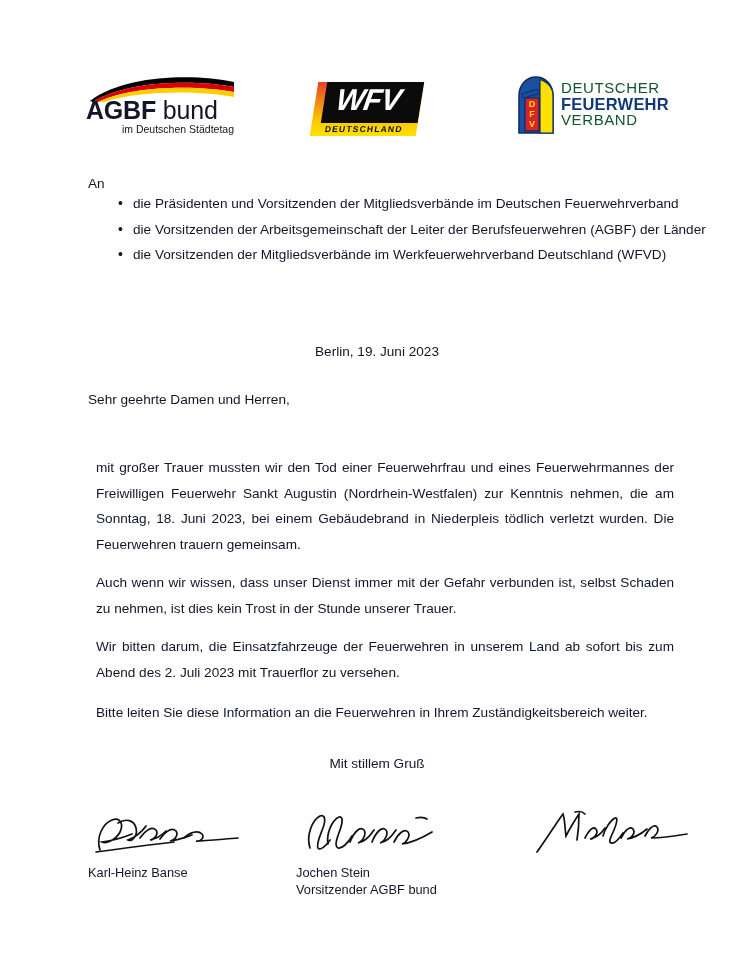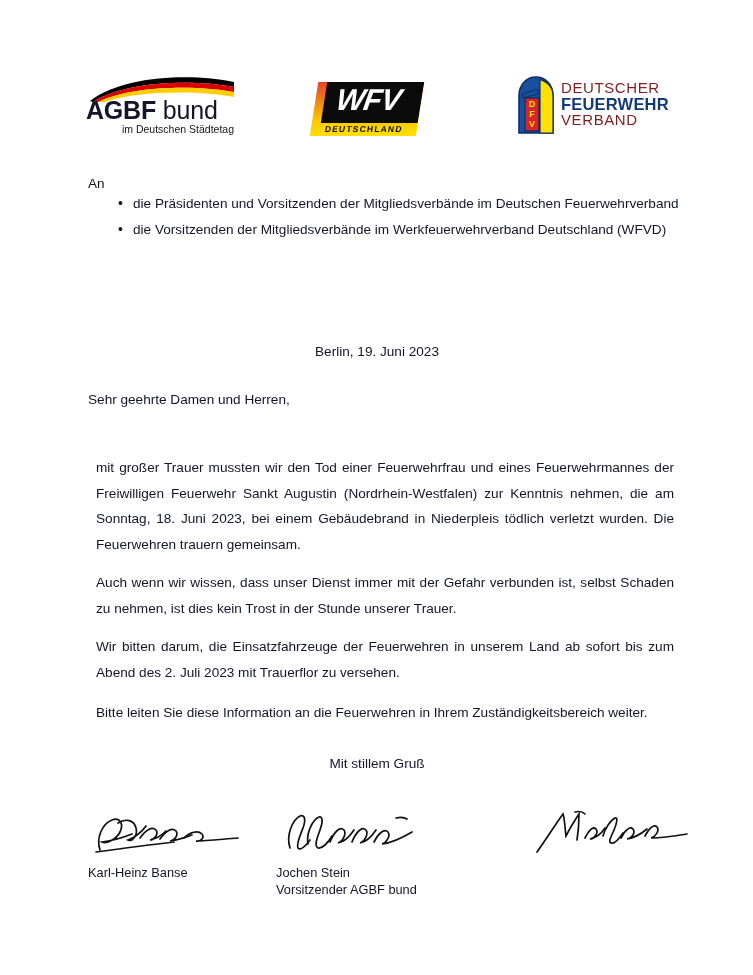--- a/index.html
+++ b/index.html
@@ -125,21 +125,21 @@
   }
   .dfv-text {
     position: absolute;
     left: 47px;
     top: 4px;
     line-height: 16px;
     white-space: nowrap;
   }
   .dfv-l1, .dfv-l3 {
     font-size: 15px;
-    color: #7f1d1d;
+    color: #14532d;
     letter-spacing: 0.6px;
   }
   .dfv-l2 {
     font-size: 16.5px;
     font-weight: bold;
     color: #123a78;
     letter-spacing: 0.2px;
   }
 
   
@@ -209,21 +209,21 @@
     left: 0;
     width: 578px;
     height: 120px;
   }
   .sig {
     position: absolute;
     top: 0;
     width: 210px;
   }
   .sig-1 { left: 0px; }
-  .sig-2 { left: 188px; }
+  .sig-2 { left: 208px; }
   .sig-3 { left: 445px; }
   .sig-mark {
     height: 52px;
     width: 185px;
   }
   .sig-name {
     font-size: 12.8px;
     line-height: 17px;
     white-space: nowrap;
   }
@@ -268,20 +268,21 @@
     </div>
   </div>
 </div>
 
 <div class="page">
 
   <div class="txt an-line">An</div>
 
   <ul class="recipients txt just">
     <li>die Präsidenten und Vorsitzenden der Mitgliedsverbände im Deutschen Feuerwehrverband</li>
+    <li>die Vorsitzenden der Arbeitsgemeinschaft der Leiter der Berufsfeuerwehren (AGBF) der Länder</li>
     <li>die Vorsitzenden der Mitgliedsverbände im Werkfeuerwehrverband Deutschland (WFVD)</li>
   </ul>
 
   <div class="txt date-line">Berlin, 19. Juni 2023</div>
 
   <div class="txt salutation">Sehr geehrte Damen und Herren,</div>
 
   <div class="txt just para p1">mit großer Trauer mussten wir den Tod einer Feuerwehrfrau und eines Feuerwehrmannes der Freiwilligen Feuerwehr Sankt Augustin (Nordrhein-Westfalen) zur Kenntnis nehmen, die am Sonntag, 18. Juni 2023, bei einem Gebäudebrand in Niederpleis tödlich verletzt wurden. Die Feuerwehren trauern gemeinsam.</div>
   <div class="txt just para p2">Auch wenn wir wissen, dass unser Dienst immer mit der Gefahr verbunden ist, selbst Schaden zu nehmen, ist dies kein Trost in der Stunde unserer Trauer.</div>
   <div class="txt just para p3">Wir bitten darum, die Einsatzfahrzeuge der Feuerwehren in unserem Land ab sofort bis zum Abend des 2. Juli 2023 mit Trauerflor zu versehen.</div>

